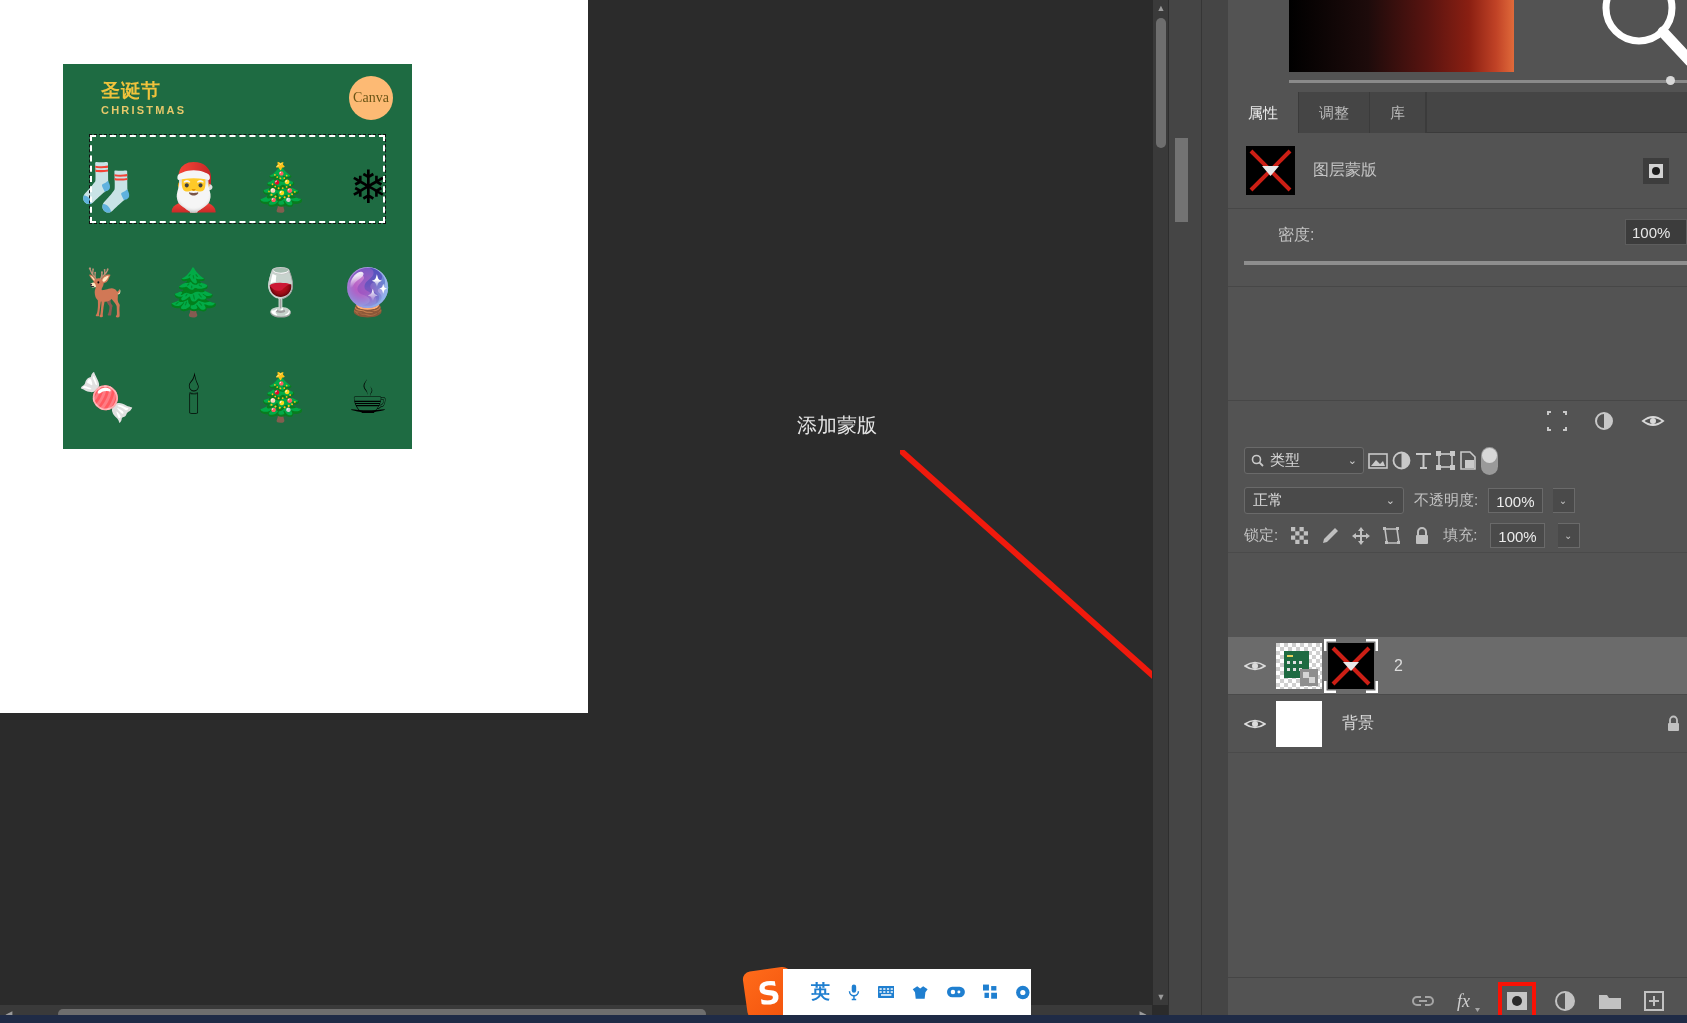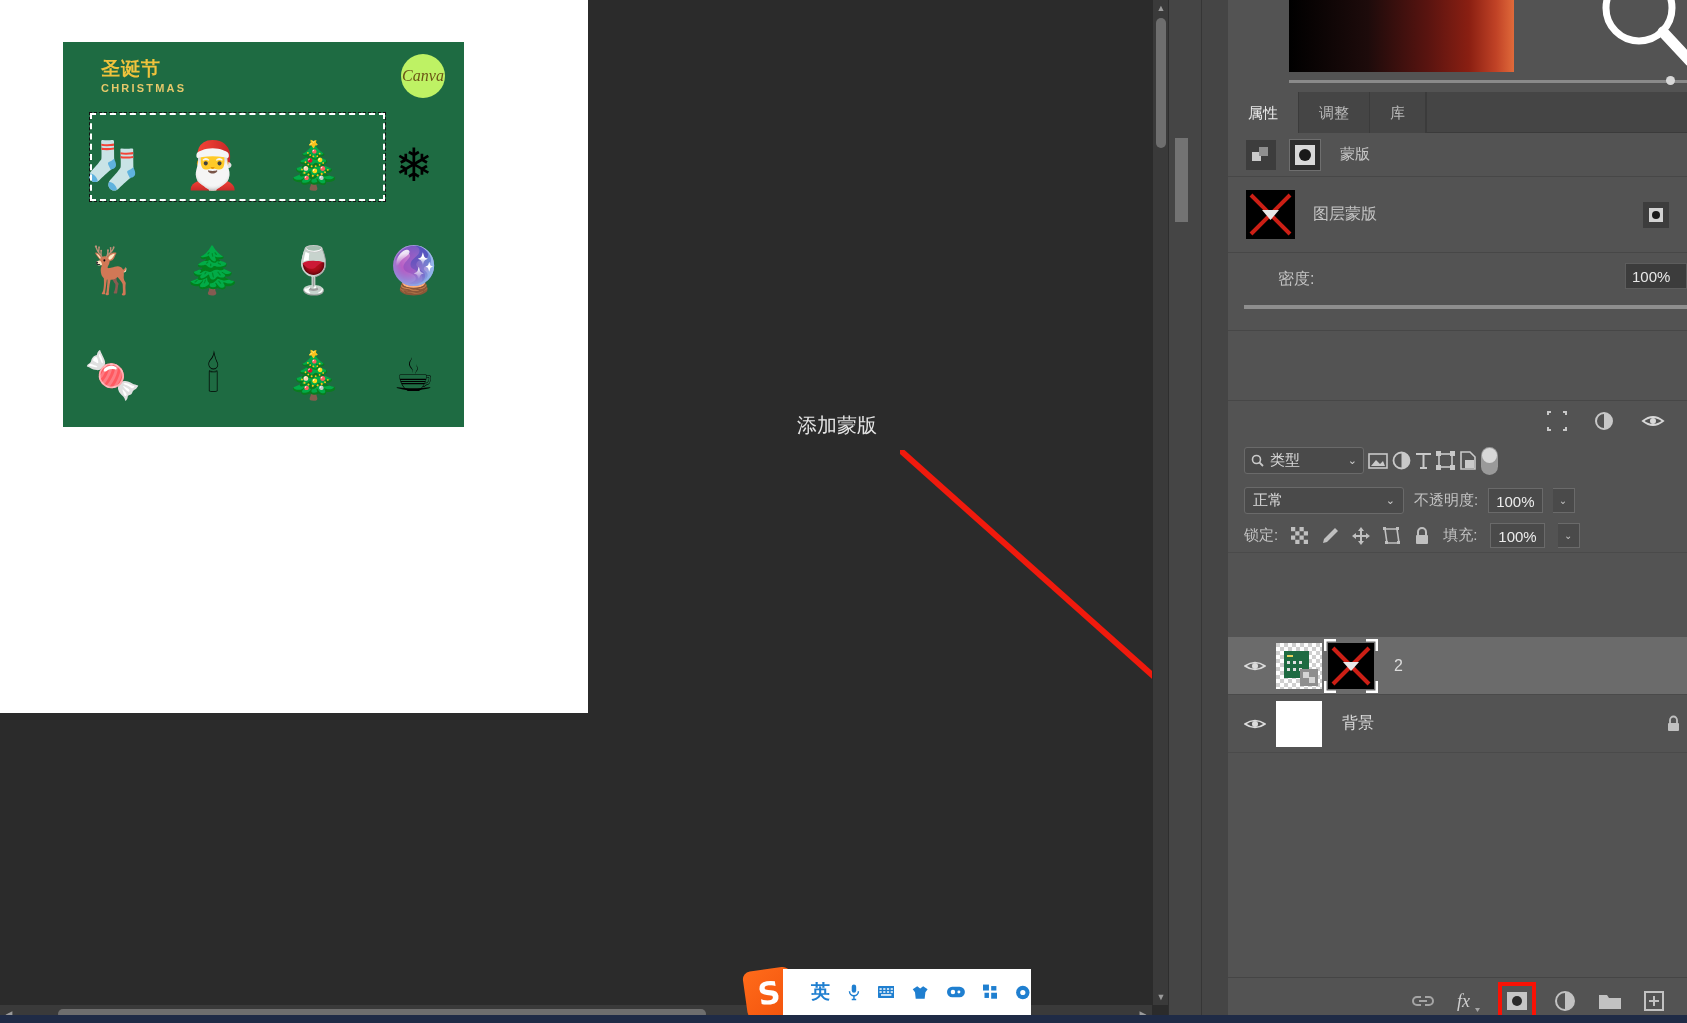--- a/index.html
+++ b/index.html
@@ -9,28 +9,28 @@
     font-family:"Liberation Sans","DejaVu Sans",sans-serif;
     background:#2b2b2b; overflow:hidden; position:relative;
     -webkit-font-smoothing:antialiased;
   }
 
   
   #doc-area { position:absolute; left:0; top:0; width:1168px; height:1023px; background:#2b2b2b; }
   #canvas-sheet { position:absolute; left:0; top:0; width:588px; height:713px; background:#ffffff; }
 
   #art {
-    position:absolute; left:63px; top:42px; width:401px; height:385px;
+    position:absolute; left:63px; top:64px; width:349px; height:385px;
     background:#1e6b42; overflow:hidden;
   }
   .art-title { position:absolute; left:38px; top:14px; color:#f0c33c; font-size:19px; font-weight:bold; letter-spacing:1px; }
   .art-sub  { position:absolute; left:38px; top:40px; color:#e6c86a; font-size:11px; font-weight:bold; letter-spacing:2.2px; }
   .canva-badge {
     position:absolute; right:19px; top:12px; width:44px; height:44px; border-radius:50%;
-    background:#bef264; color:#6b5516; font-size:16px; font-style:italic;
+    background:#fdba74; color:#6b5516; font-size:14px; 
     display:flex; align-items:center; justify-content:center; font-family:"Liberation Serif",serif;
   }
   .art-grid { position:absolute; left:0; top:70px; width:100%; }
   .art-row { display:flex; height:105px; align-items:center; }
   .art-cell { flex:1; display:flex; align-items:center; justify-content:center; font-size:46px; line-height:1; }
   #marquee {
     position:absolute; left:27px; top:71px; width:295px; height:88px;
     border:2px dashed #ffffff; outline:1px dashed #111;
   }
 
@@ -230,35 +230,20 @@
   </div>
 
   <div class="panel" id="props">
     <div class="tabrow">
       <div class="tab active">属性</div>
       <div class="tab">调整</div>
       <div class="tab">库</div>
       <div class="filler"></div>
     </div>
 
-    <div class="props-head">
-      <div class="mask-kind-btn">
-        <svg width="18" height="18" viewBox="0 0 18 18">
-          <rect x="0" y="6" width="9" height="9" fill="#c9c9c9"></rect>
-            <rect x="7" y="1" width="9" height="9" fill="#8f8f8f"></rect>
-        </svg>
-      </div>
-      <div class="mask-kind-btn sel">
-        <svg width="22" height="22" viewBox="0 0 22 22">
-          <rect x="1" y="1" width="20" height="20" fill="#d8d8d8"></rect>
-            <circle cx="11" cy="11" r="6" fill="#1a1a1a"></circle>
-        </svg>
-      </div>
-      <div class="lbl">蒙版</div>
-    </div>
 
     <div class="mask-row">
       <div class="mask-thumb">
         <svg viewBox="0 0 49 49">
           <line x1="5" y1="5" x2="44" y2="44" stroke="#cc1f15" stroke-width="4"></line>
           <line x1="44" y1="5" x2="5" y2="44" stroke="#cc1f15" stroke-width="4"></line>
           <path d="M16 20 h17 l-8.5 10 z" fill="#e8e8e8"></path>
         </svg>
       </div>
       <div class="mask-name">图层蒙版</div>

